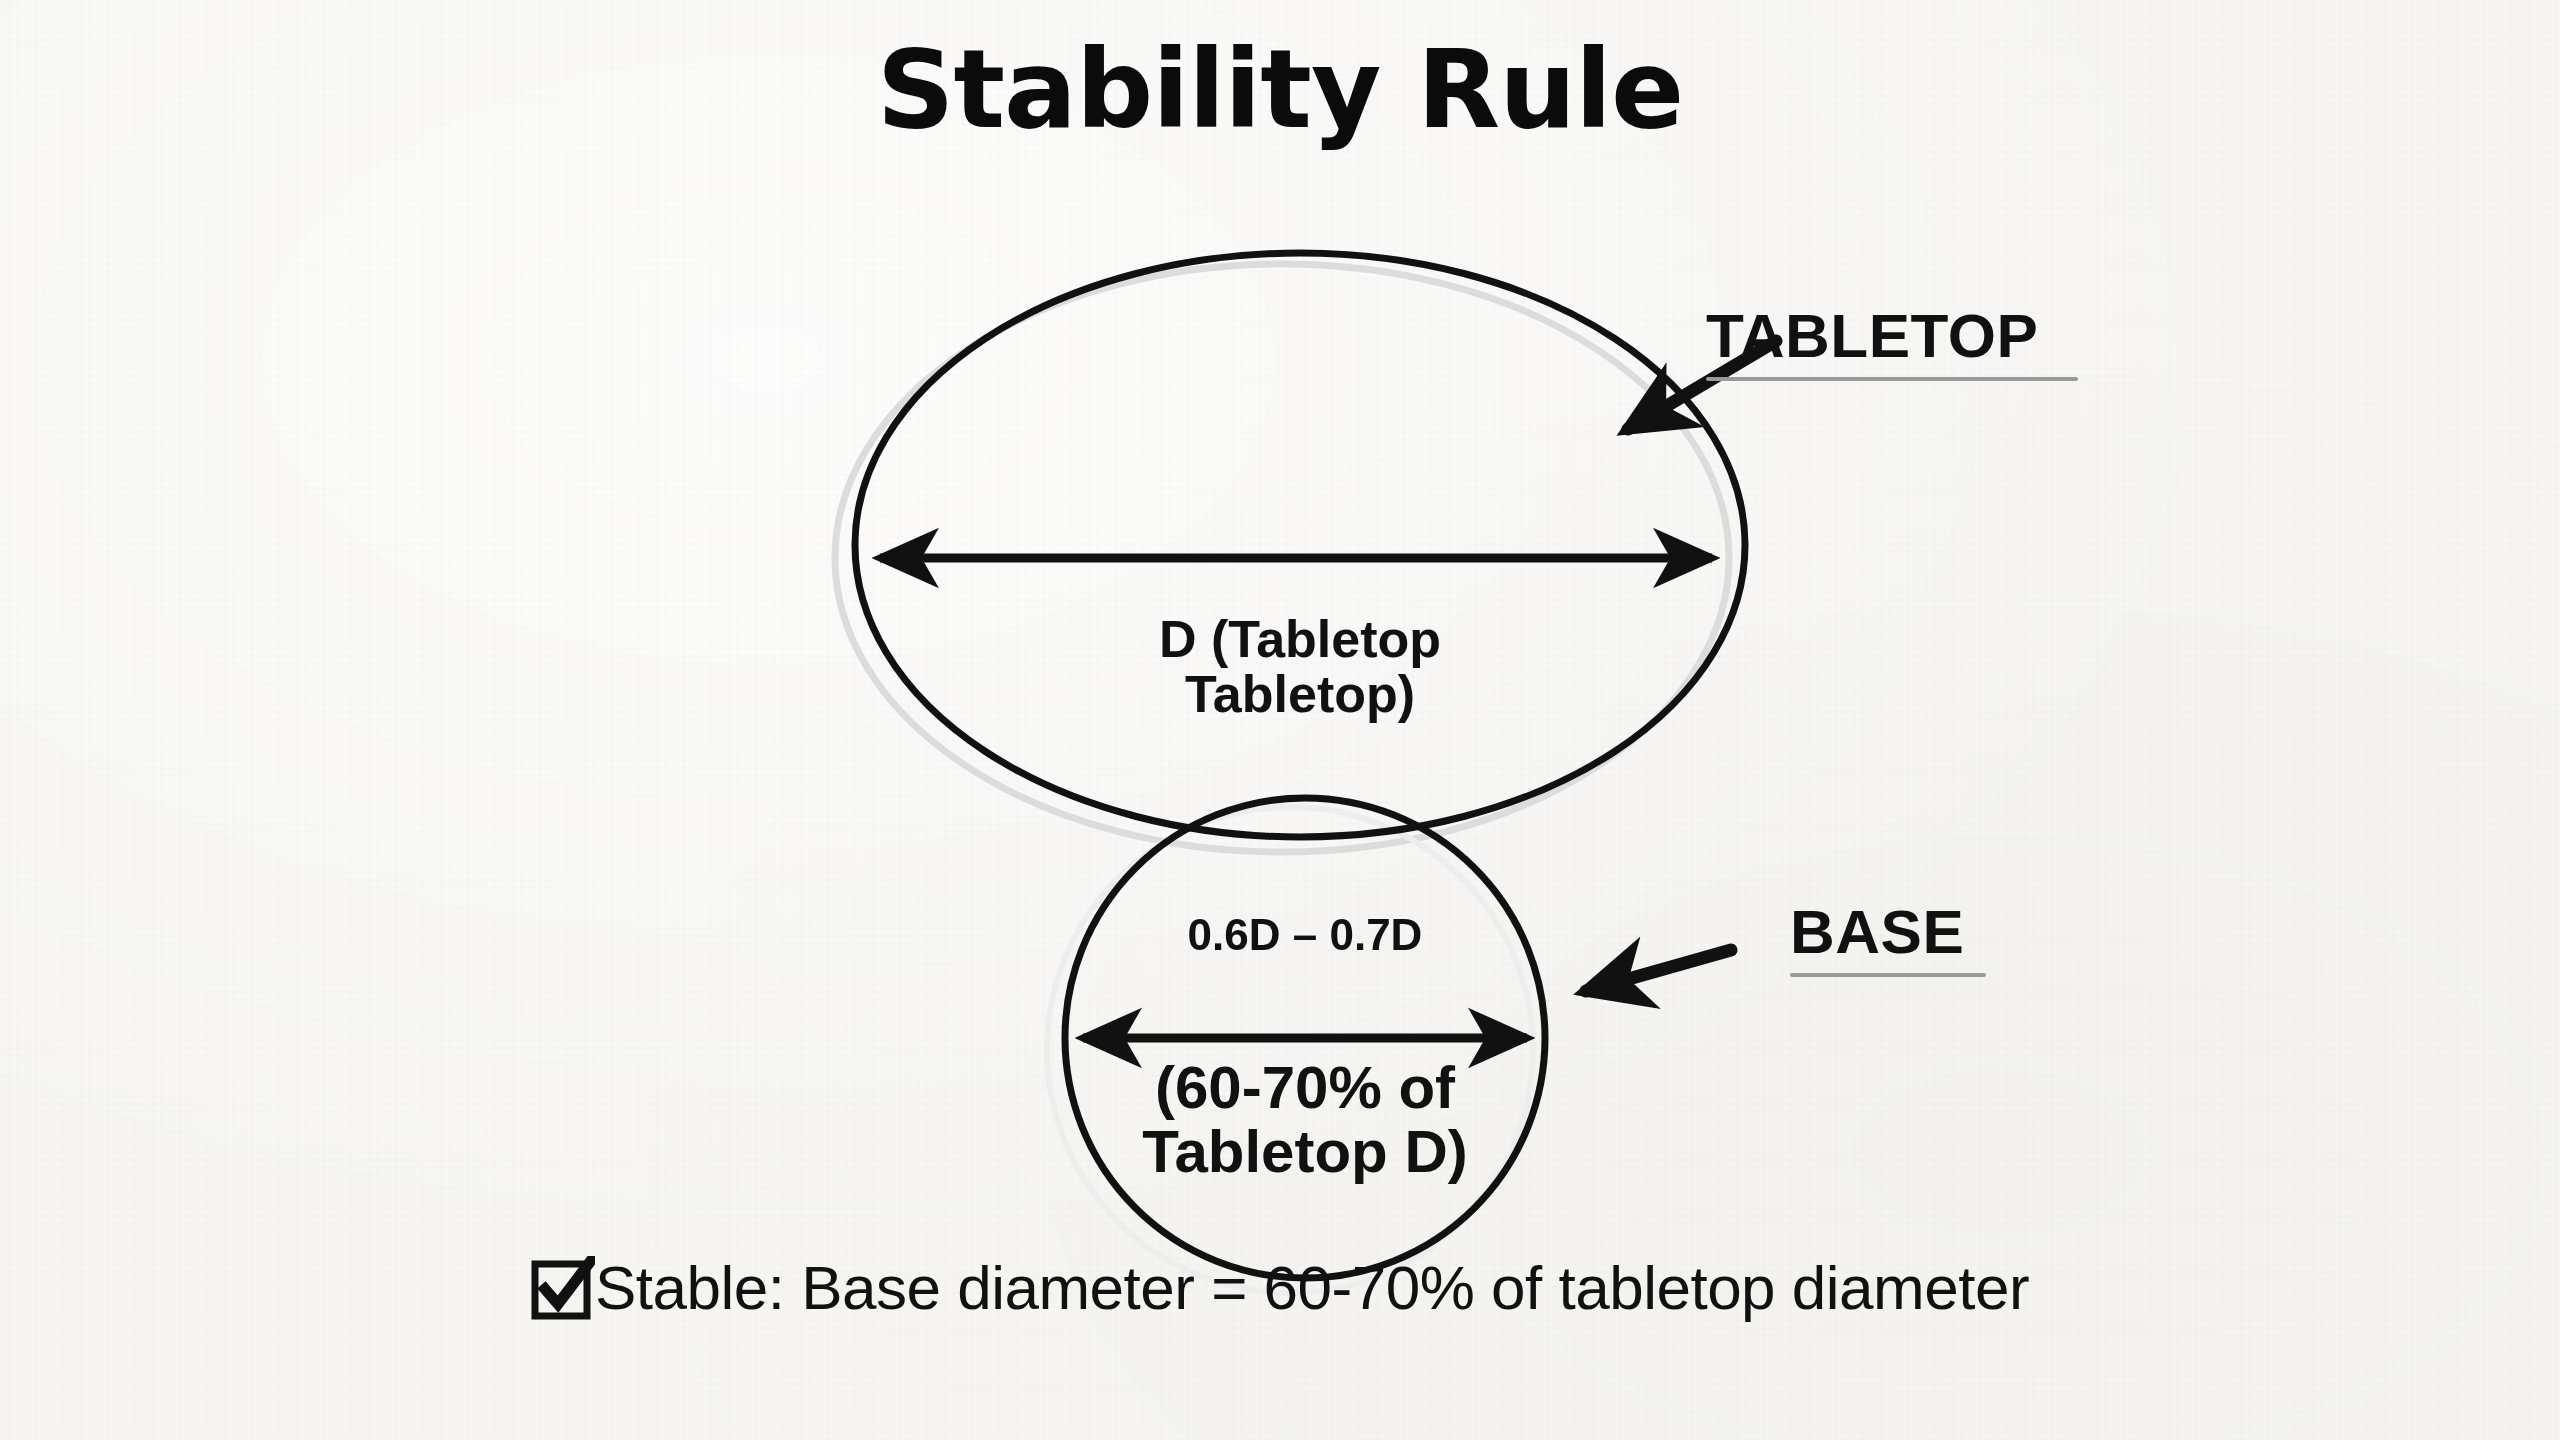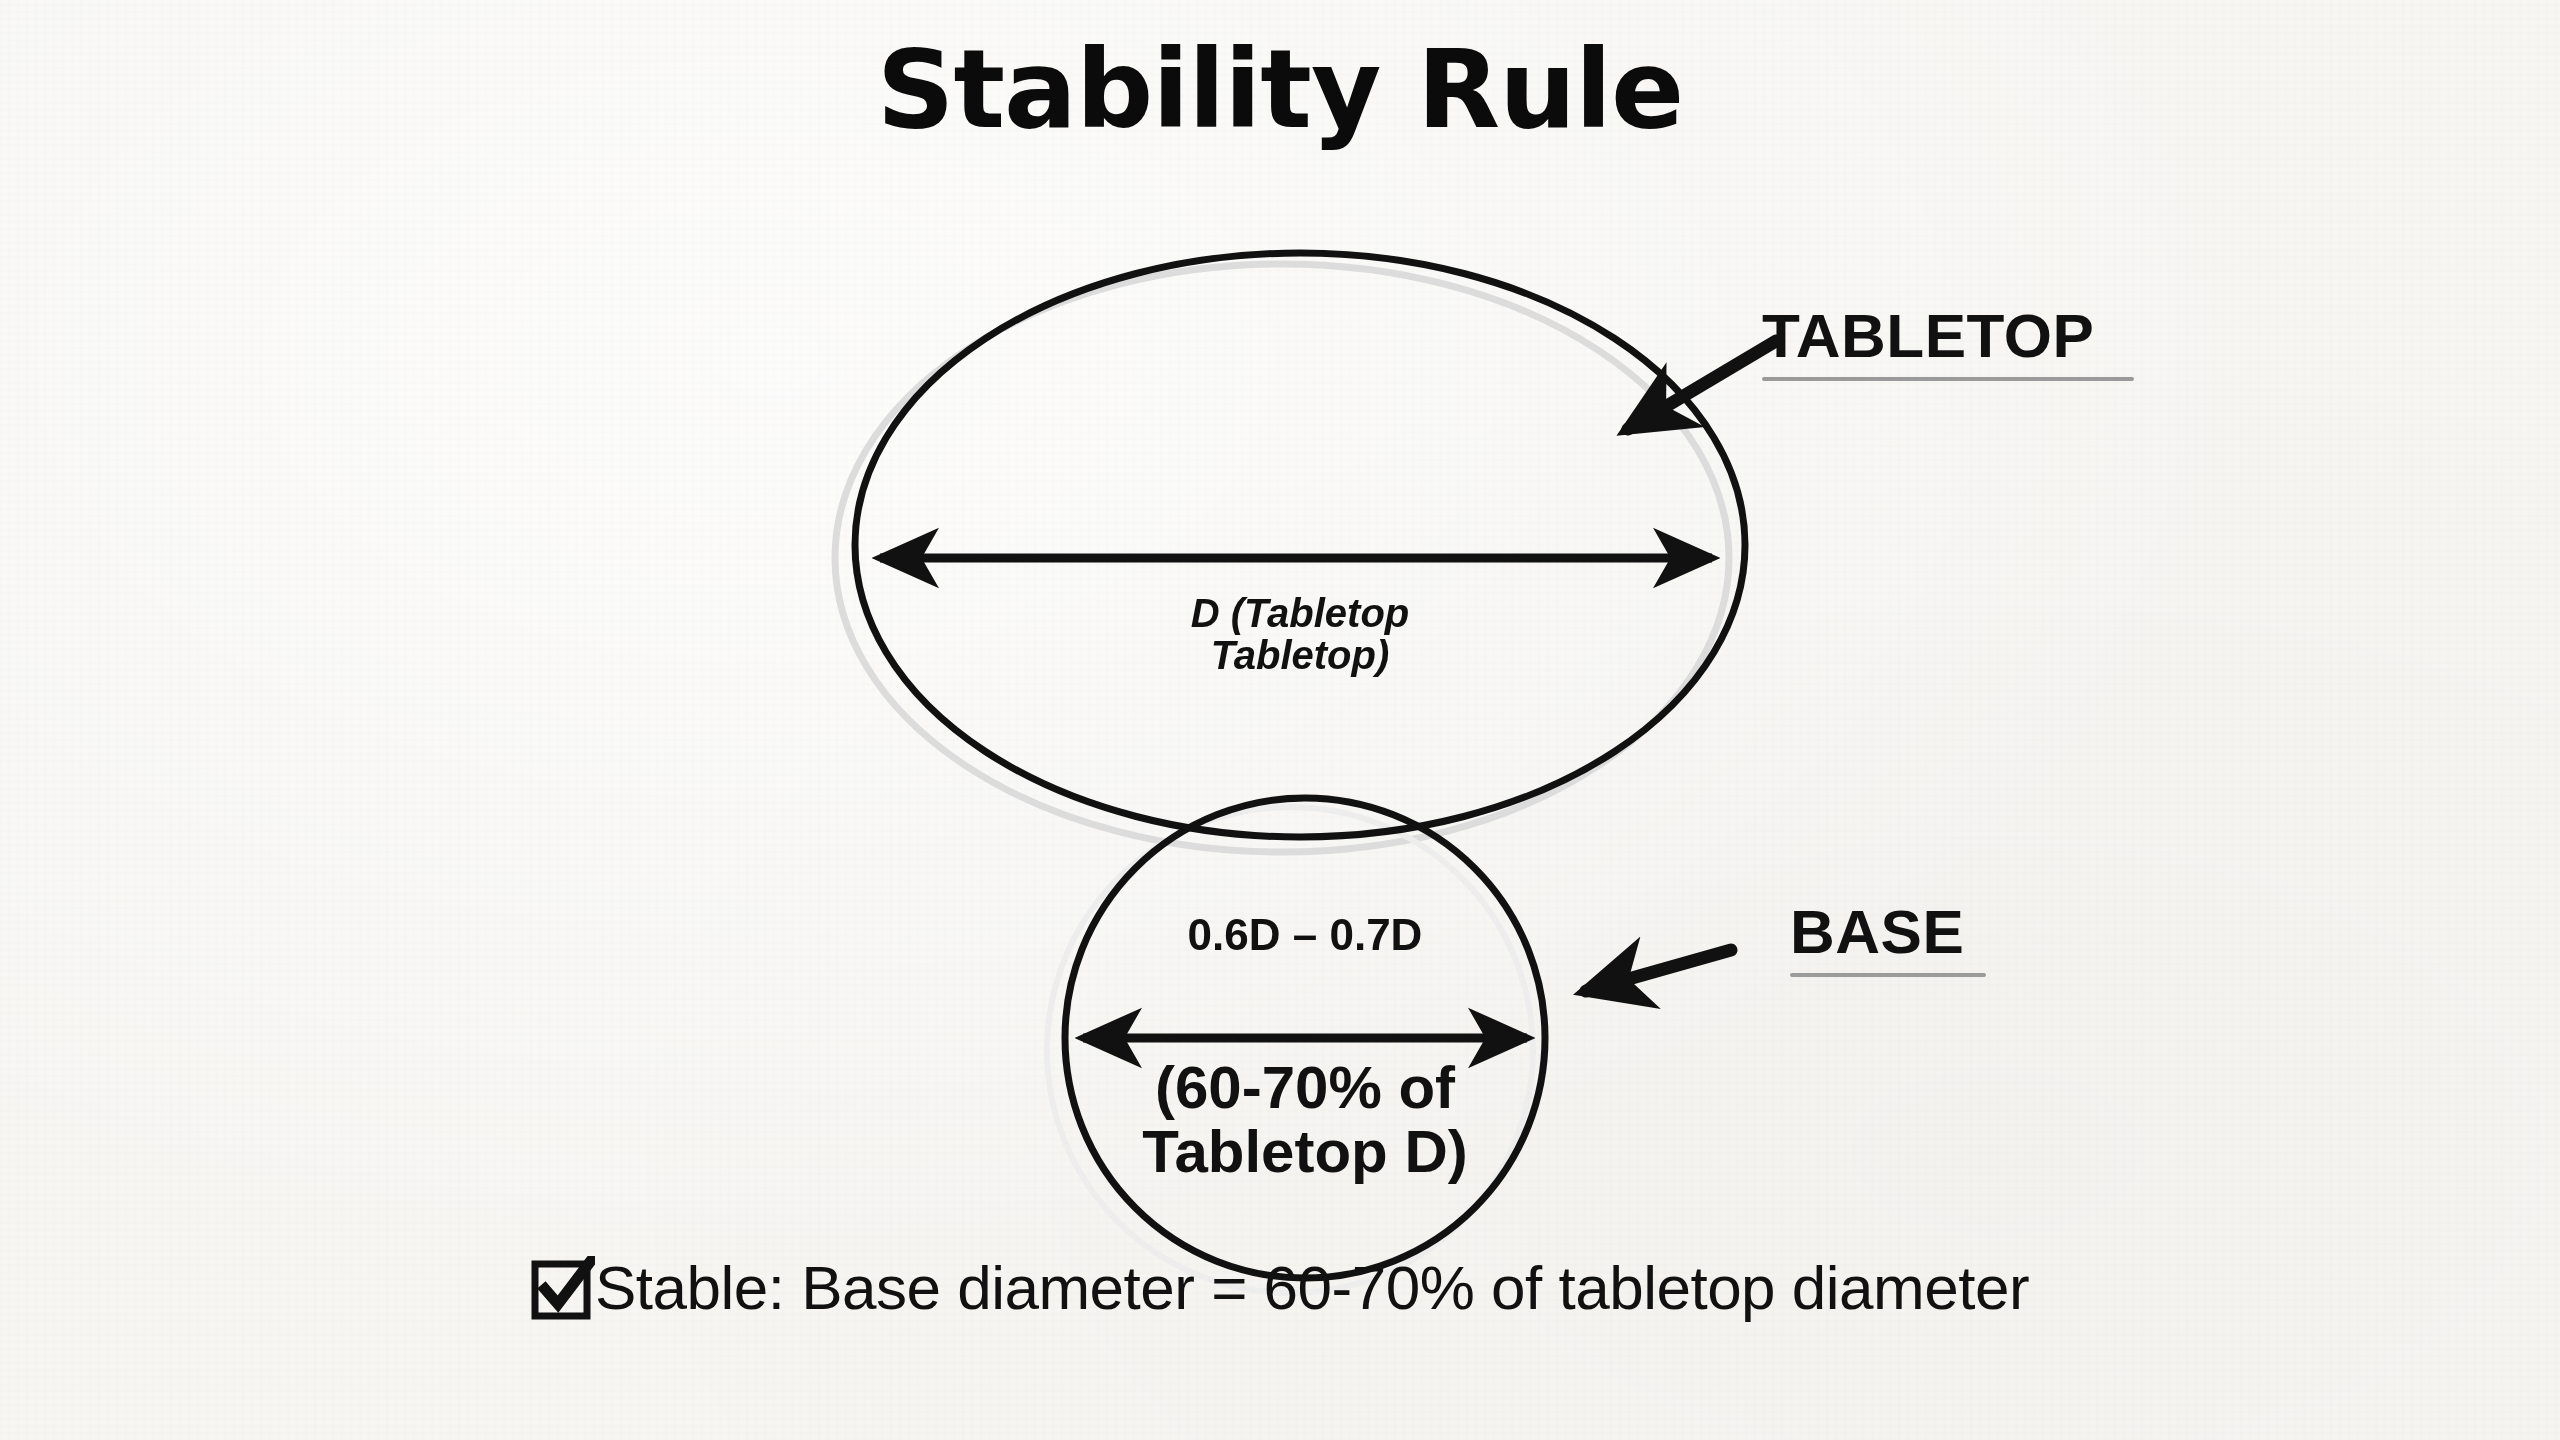--- a/index.html
+++ b/index.html
@@ -57,40 +57,39 @@
     font-family: "Liberation Sans", sans-serif;
     white-space: nowrap;
   }
   .callout-rule {
     height: 4px;
     background: #9a9a9a;
     margin-top: 6px;
     border-radius: 2px;
   }
 
-  #tabletop-callout { left: 1762px; top: 300px; }
+  #tabletop-callout { left: 1706px; top: 300px; }
   #tabletop-callout .callout-rule { width: 372px; }
 
   #base-callout { left: 1790px; top: 896px; }
   #base-callout .callout-rule { width: 196px; }
 
   .dim-label {
     color: #111111;
     font-weight: 700;
     text-align: center;
     font-family: "Liberation Sans", sans-serif;
     line-height: 1.06;
     white-space: nowrap;
   }
 
   #tabletop-dim-label {
-    left: 900px; top: 592px;
+    left: 900px; top: 612px;
     width: 800px;
-    font-size: 40px;
-    font-style: italic;
+    font-size: 52px;
   }
 
   #base-dim-label-top {
     left: 1005px; top: 912px;
     width: 600px;
     font-size: 44px;
   }
   #base-dim-label-bottom {
     left: 1005px; top: 1056px;
     width: 600px;

